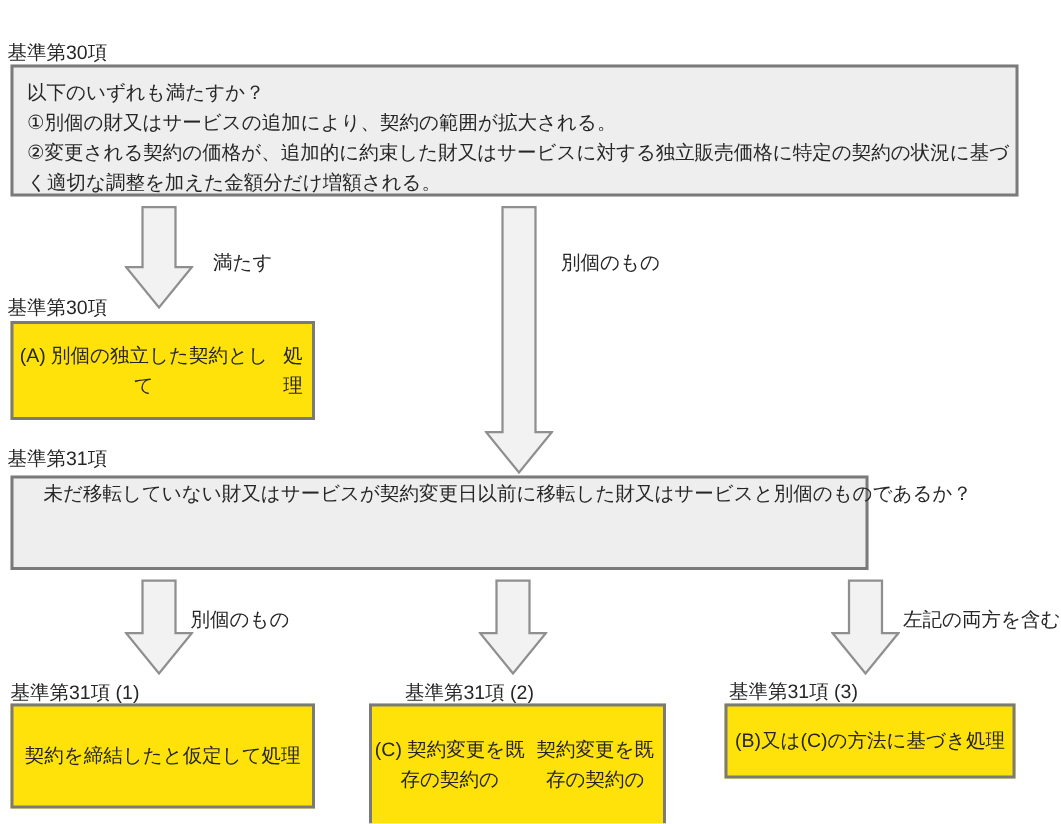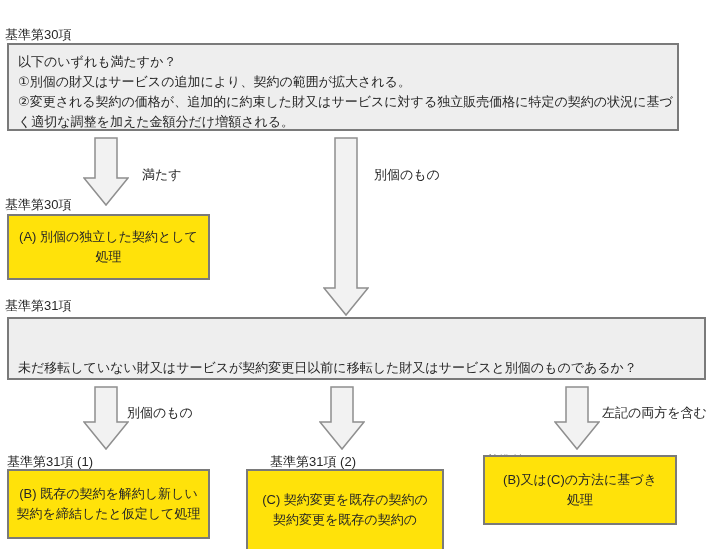--- a/index.html
+++ b/index.html
@@ -11,53 +11,53 @@
   .lbl { position:absolute; font-size:13px; line-height:17px; white-space:nowrap; }
   .qbox {
     position:absolute; background:#eeeeee; border:2px solid #7a7a7a;
     font-size:13px; line-height:20px; box-sizing:border-box;
   }
   .qbox .pad { padding:7px 9px 0 9px; }
   .qbox .ln { white-space:nowrap; }
   .resultbox {
     position:absolute; background:#ffe20a; border:2px solid #7a7a7a;
     font-size:13px; line-height:20px; box-sizing:border-box;
-    display:flex; flex-direction:column; justify-content:center; align-items:center;
+    display:flex; flex-direction:row; justify-content:center; align-items:center;
     text-align:center;
   }
   .block-arrow { position:absolute; }
   .block-arrow polygon { fill:#f2f2f2; stroke:#8f8f8f; stroke-width:1.5; }
   .center2 { text-align:center; line-height:21px; white-space:nowrap; }
 
   
   #page-title   { left:4px;  top:5px; }
   #q30-label-1  { left:5px;  top:26px; }
   #q30-box      { left:7px;  top:43px;  width:672px; height:88px; }
   #arrow-meets      { left:83px;  top:137px; }
   #arrow-not-meets  { left:323px; top:137px; }
   #label-meets      { left:142px; top:166px; }
   #label-not-meets  { left:374px; top:166px; }
   #q30-label-2  { left:5px;  top:196px; }
   #result-a-box { left:7px;  top:214px; width:203px; height:66px; }
   #q31-label    { left:5px;  top:297px; }
-  #q31-box      { left:7px;  top:317px; width:699px; height:63px;
-                  display:flex; align-items:flex-end; }
+  #q31-box      { left:7px;  top:317px; width:572px; height:63px;
+                  display:flex; align-items:flex-start;padding-left:11px; }
   #q31-box .pad1 { padding:0 9px; white-space:nowrap; }
   #arrow-distinct     { left:83px;  top:386px; }
   #arrow-not-distinct { left:319px; top:386px; }
   #arrow-both         { left:554px; top:386px; }
   #label-distinct     { left:127px; top:404px; }
   #label-not-distinct { left:357px; top:392px; width:142px; }
   #label-both         { left:602px; top:404px; }
   #q31-1-label  { left:7px;   top:453px; }
   #q31-2-label  { left:250px; top:453px;margin-left:20px; }
   #q31-3-label  { left:486px; top:452px; }
   #result-b-box  { left:7px;   top:469px; width:203px; height:70px; }
   #result-c-box  { left:246px; top:469px; width:198px; height:82px; }
-  #result-bc-box { left:483px; top:455px; width:194px; height:70px; }
+  #result-bc-box { left:483px; top:469px; width:194px; height:50px; }
 </style>
 </head>
 <body>
 
 <div id="canvas">
 
 
   <div id="q30-label-1" class="lbl">基準第30項</div>
 
   <div id="q30-box" class="qbox">
@@ -102,21 +102,20 @@
   <svg id="arrow-both" class="block-arrow" width="46" height="65" viewBox="0 0 46 65">
     <polygon points="12,1 34,1 34,36 45,36 23,63 1,36 12,36"></polygon>
   </svg>
   <div id="label-both" class="lbl">左記の両方を含む</div>
 
   <div id="q31-1-label" class="lbl">基準第31項 (1)</div>
   <div id="q31-2-label" class="lbl">基準第31項 (2)</div>
   <div id="q31-3-label" class="lbl">基準第31項 (3)</div>
 
   <div id="result-b-box" class="resultbox">
-    <div>(B) 既存の契約を解約し新しい</div>
     <div>契約を締結したと仮定して処理</div>
   </div>
 
   <div id="result-c-box" class="resultbox">
     <div>(C) 契約変更を既存の契約の</div>
     <div>契約変更を既存の契約の</div>
   </div>
 
   <div id="result-bc-box" class="resultbox">
     <div>(B)又は(C)の方法に基づき</div>

